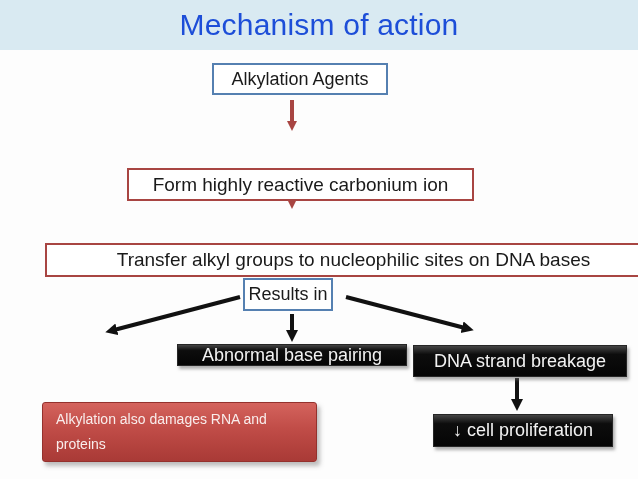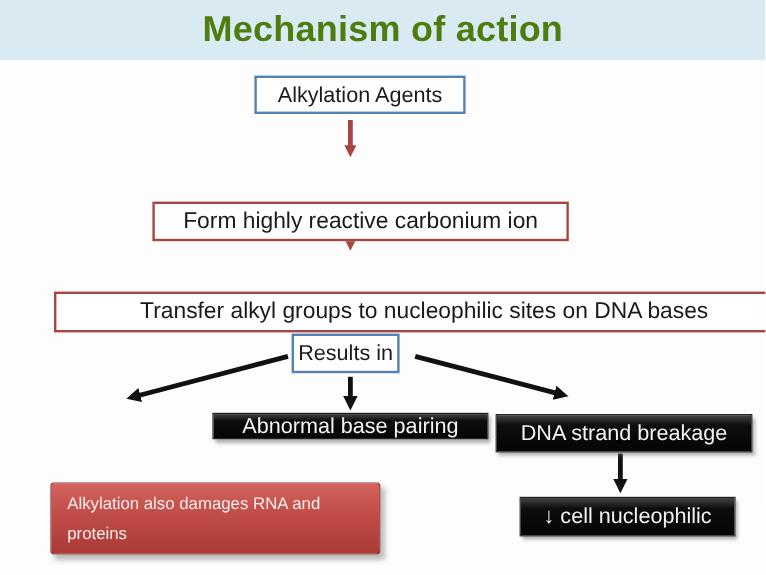--- a/index.html
+++ b/index.html
@@ -8,21 +8,21 @@
     background:#fdfdfd;
     font-family:"Liberation Sans", sans-serif;
     color:#1a1a1a;
   }
   .header {
     position:absolute; left:0; top:0; width:638px; height:50px;
     background:#d9eaf2;
     display:flex; align-items:center; justify-content:center;
   }
   .title {
-    font-size:30px; font-weight:700; color:#4d7c0f; letter-spacing:0.2px;
+    font-size:30px; font-weight:400; color:#1d4ed8; letter-spacing:0.2px;
   }
   .connectors { position:absolute; left:0; top:0; z-index:1; }
   .box {
     position:absolute; z-index:2; box-sizing:border-box;
     display:flex; align-items:center; justify-content:center;
     background:#ffffff; text-align:center;
   }
   .blue-outline  { border:2px solid #5580b1; }
   .red-outline   { border:2px solid #a84542;margin-top:30px; }
   .box-step1 { left:212px; top:63px;  width:176px; height:32px; font-size:18px; }
@@ -85,19 +85,19 @@
 
   <div class="box red-outline box-step3">Transfer alkyl groups to nucleophilic sites on DNA bases</div>
 
   <div class="box blue-outline box-step4">Results in</div>
 
 
   <div class="black-box box-outcome-1">Abnormal base pairing</div>
 
   <div class="black-box box-outcome-2">DNA strand breakage</div>
 
-  <div class="black-box box-followup">↓ cell nucleophilic</div>
+  <div class="black-box box-followup">↓ cell proliferation</div>
 
   <div class="note-box">
     <span>Alkylation also damages RNA and proteins</span>
   </div>
 
 </div>
 
 </body></html>

